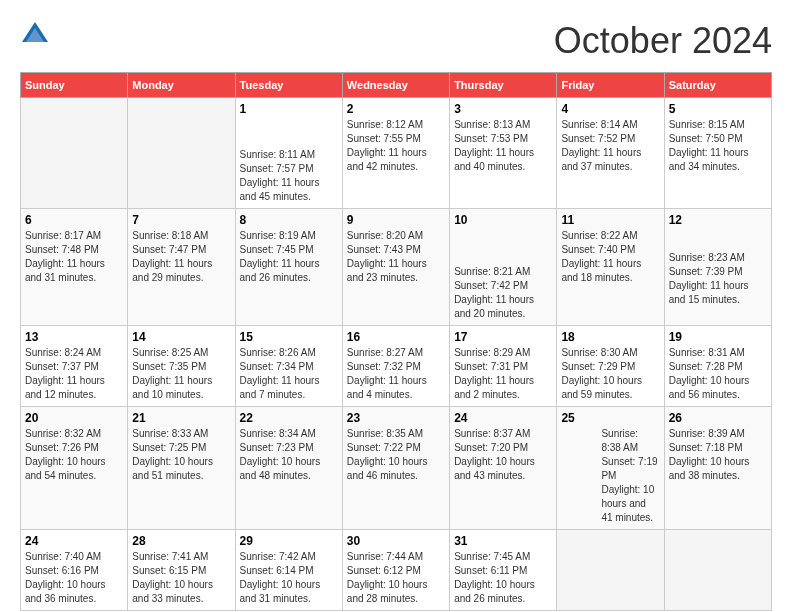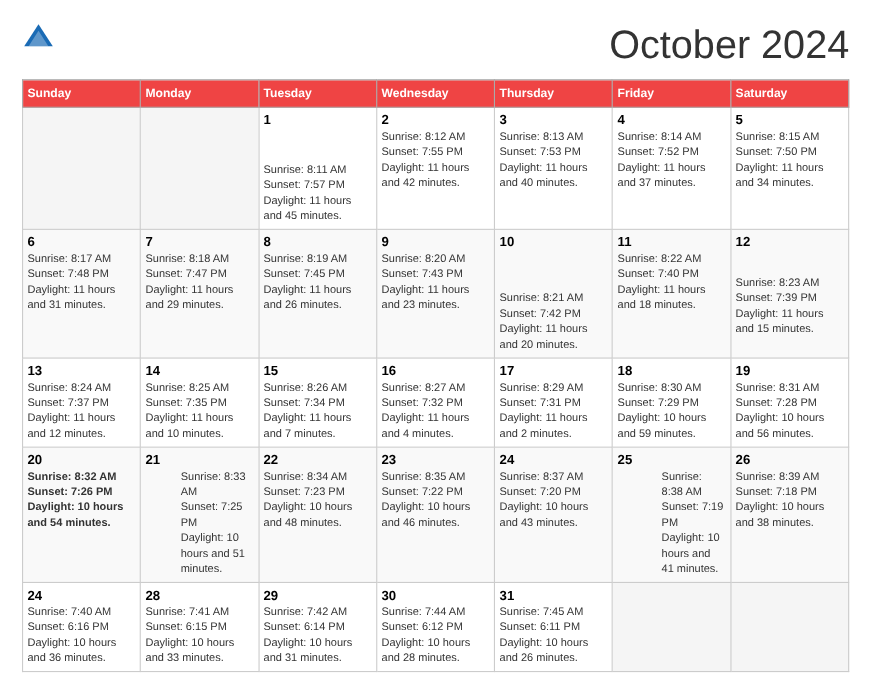--- a/index.html
+++ b/index.html
@@ -231,27 +231,27 @@
         <td>
           <div class="day-number">19</div>
           <div class="day-info" style="white-space: pre-wrap;">Sunrise: 8:31 AM
 Sunset: 7:28 PM
 Daylight: 10 hours and 56 minutes.</div>
         </td>
       </tr>
       <tr>
         <td>
           <div class="day-number">20</div>
-          <div class="day-info" style="white-space: pre-wrap; font-weight: bold;">Sunrise: 8:32 AM
+          <div class="day-info" style="white-space: pre-wrap;">Sunrise: 8:32 AM
 Sunset: 7:26 PM
 Daylight: 10 hours and 54 minutes.</div>
         </td>
         <td>
           <div class="day-number">21</div>
-          <div class="day-info" style="white-space: pre-wrap; margin-left: 32px;">Sunrise: 8:33 AM
+          <div class="day-info" style="white-space: pre-wrap;">Sunrise: 8:33 AM
 Sunset: 7:25 PM
 Daylight: 10 hours and 51 minutes.</div>
         </td>
         <td>
           <div class="day-number">22</div>
           <div class="day-info" style="white-space: pre-wrap;">Sunrise: 8:34 AM
 Sunset: 7:23 PM
 Daylight: 10 hours and 48 minutes.</div>
         </td>
         <td>

